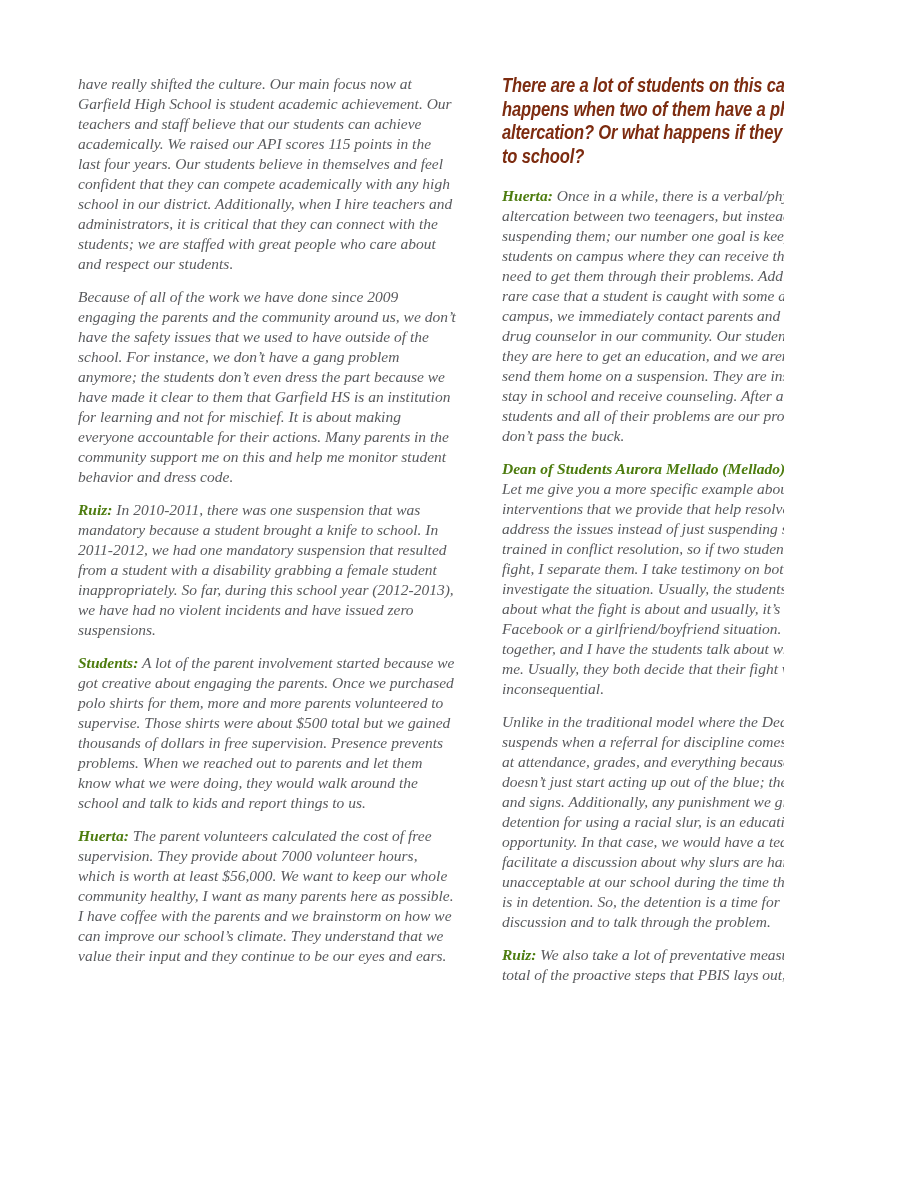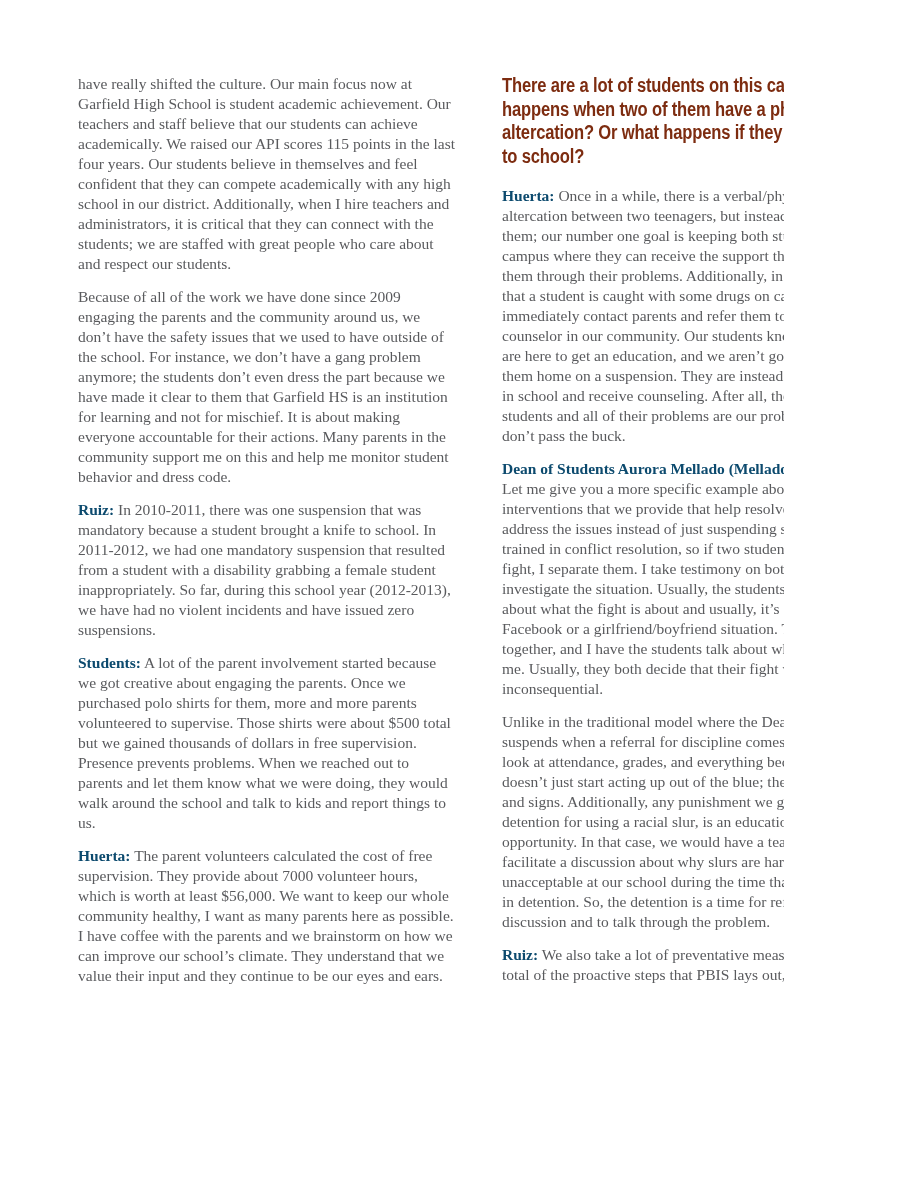--- a/index.html
+++ b/index.html
@@ -7,38 +7,39 @@
     padding: 0;
     background: #ffffff;
   }
   .page {
     position: relative;
     width: 784px;
     height: 1188px;
     background: #ffffff;
     overflow: hidden;
     font-family: "Liberation Serif", "DejaVu Serif", serif;
+    font-style: italic;
   }
   .col {
     position: absolute;
     top: 74px;
     width: 378px;
     font-size: 15.5px;
     line-height: 20px;
     color: #595a5d;
   }
   .col-left  { left: 78px; }
   .col-right { left: 502px; }
   .body-para {
     margin: 0 0 13px 0;
     text-align: left;
   }
   .speaker {
     font-weight: bold;
-    color: #0c4a6e;
+    color: #4d7c0f;
   }
   .speaker-block {
     display: block;
   }
   .question-heading {
     margin: 0 0 18px 0;
     width: 445px;
     transform: scaleX(0.85);
     transform-origin: 0 0;
     font-family: "Liberation Sans", "DejaVu Sans", sans-serif;

